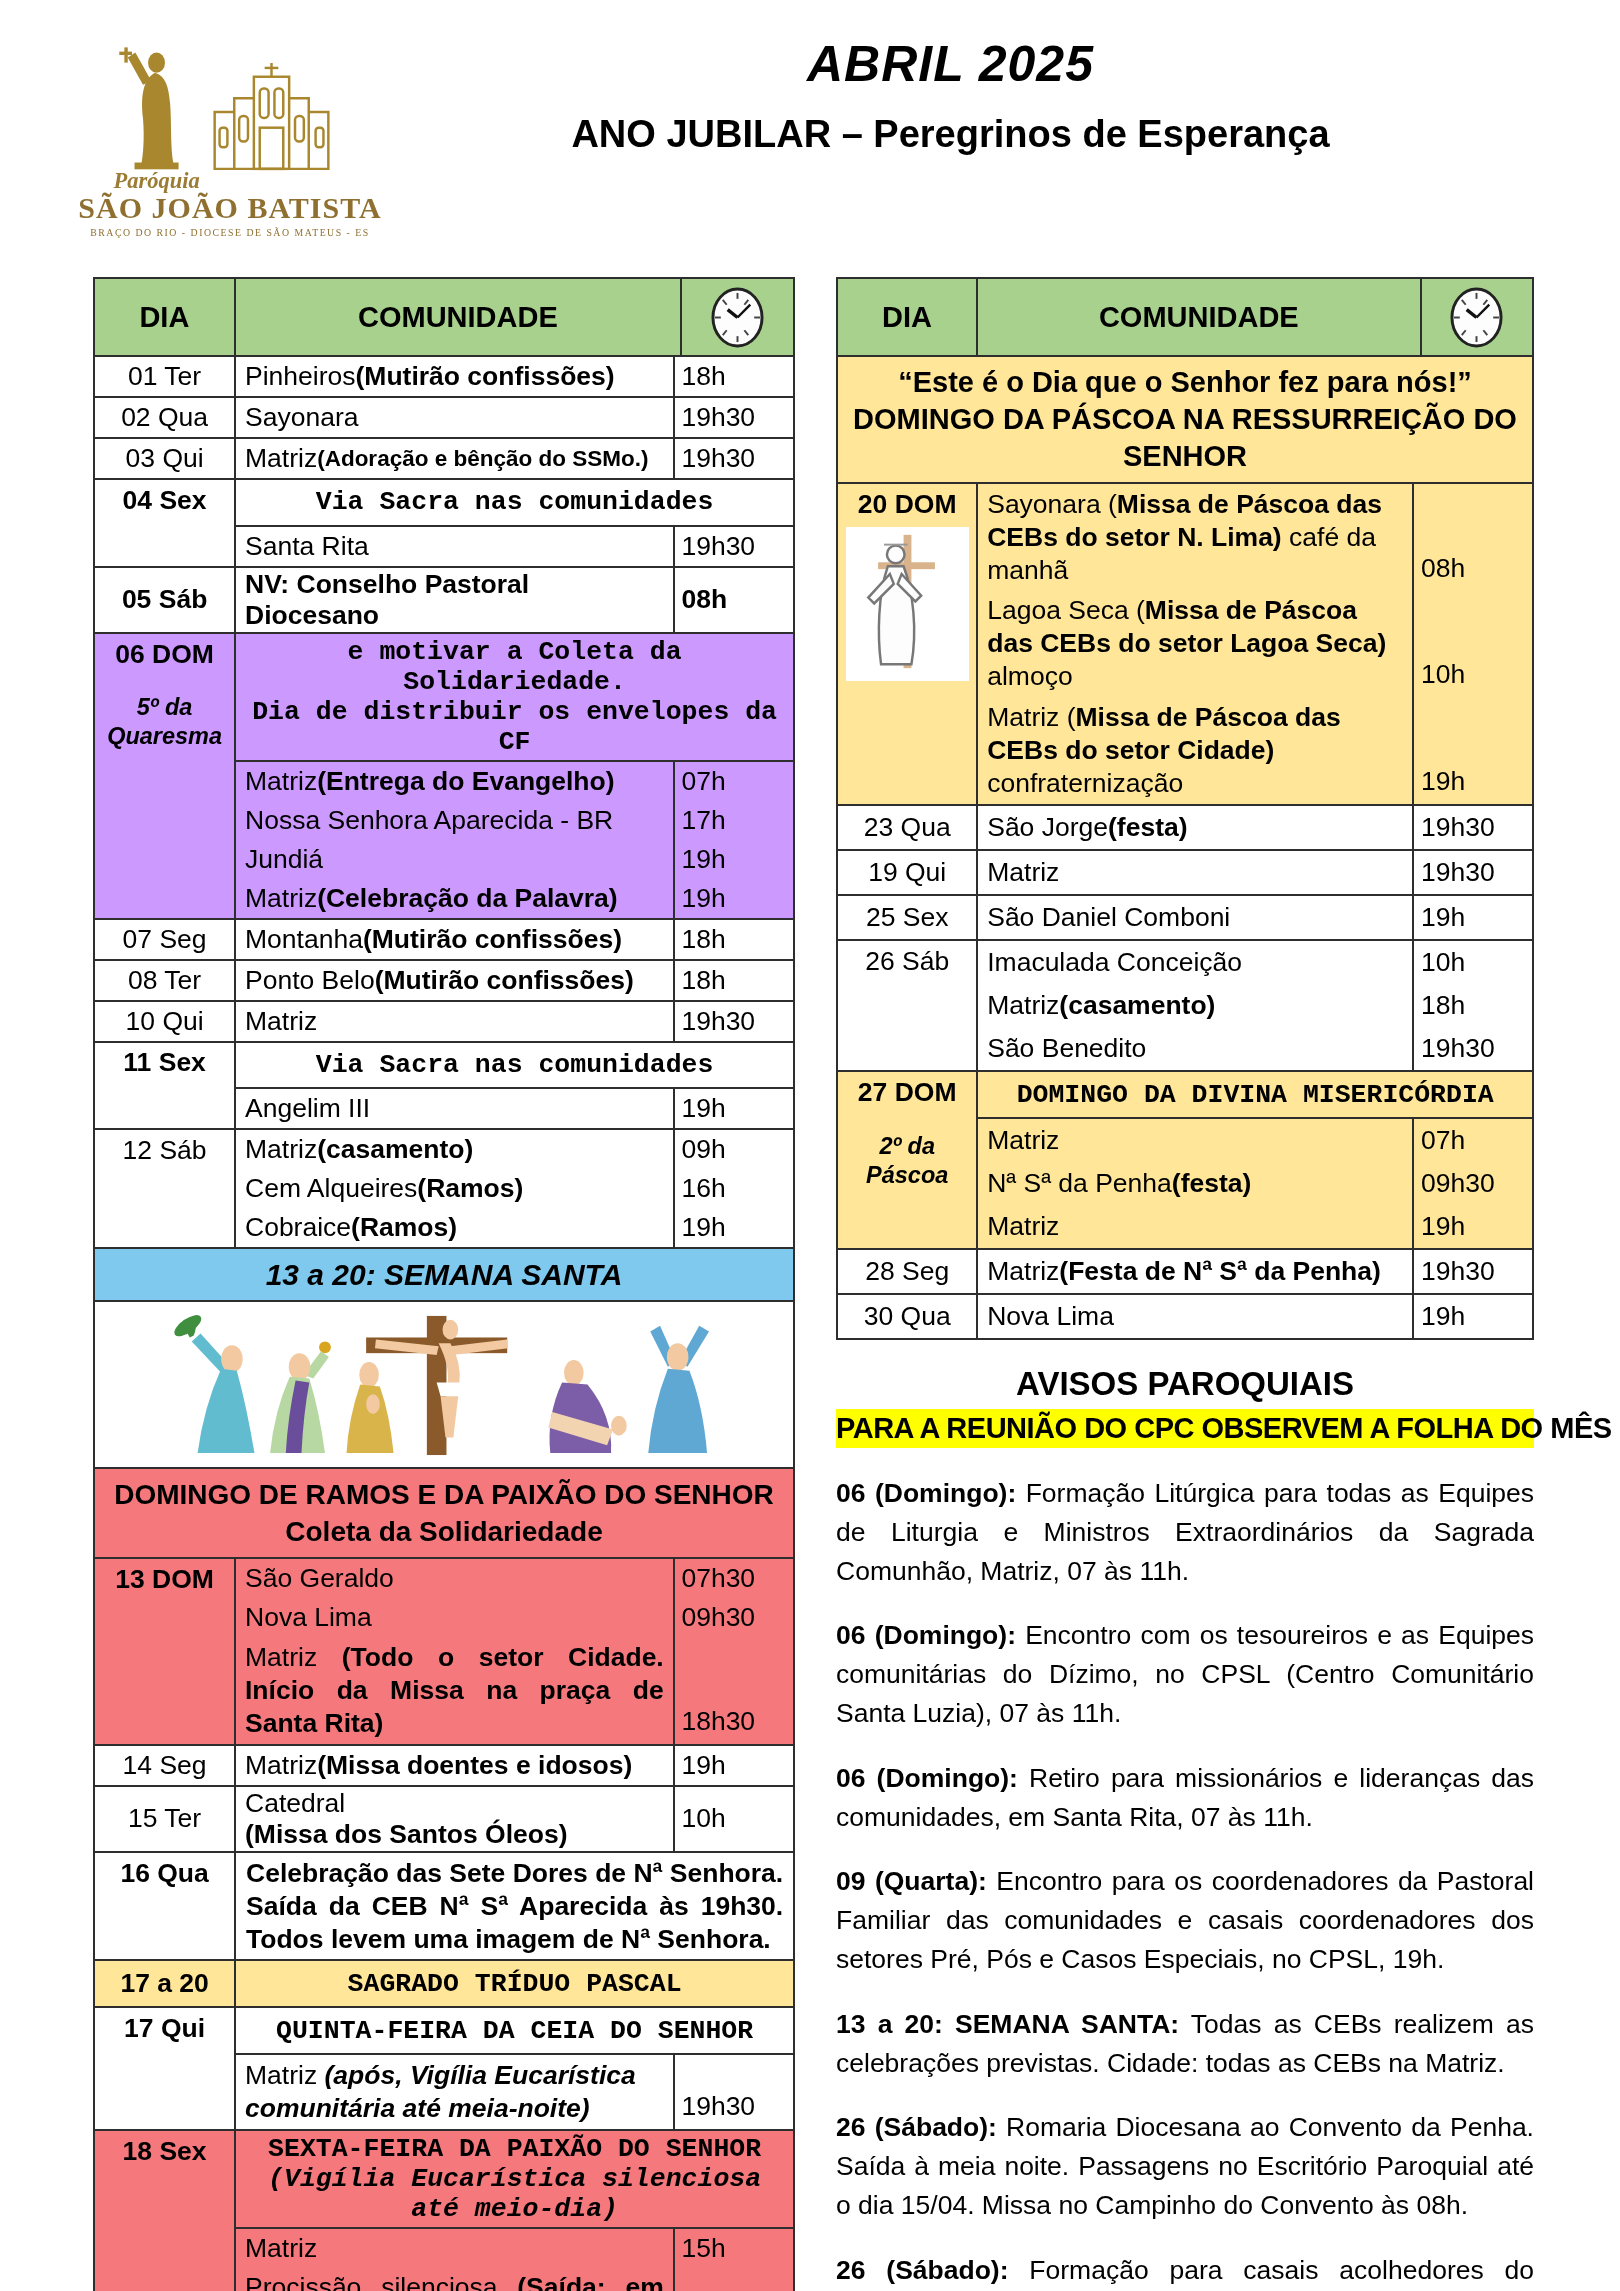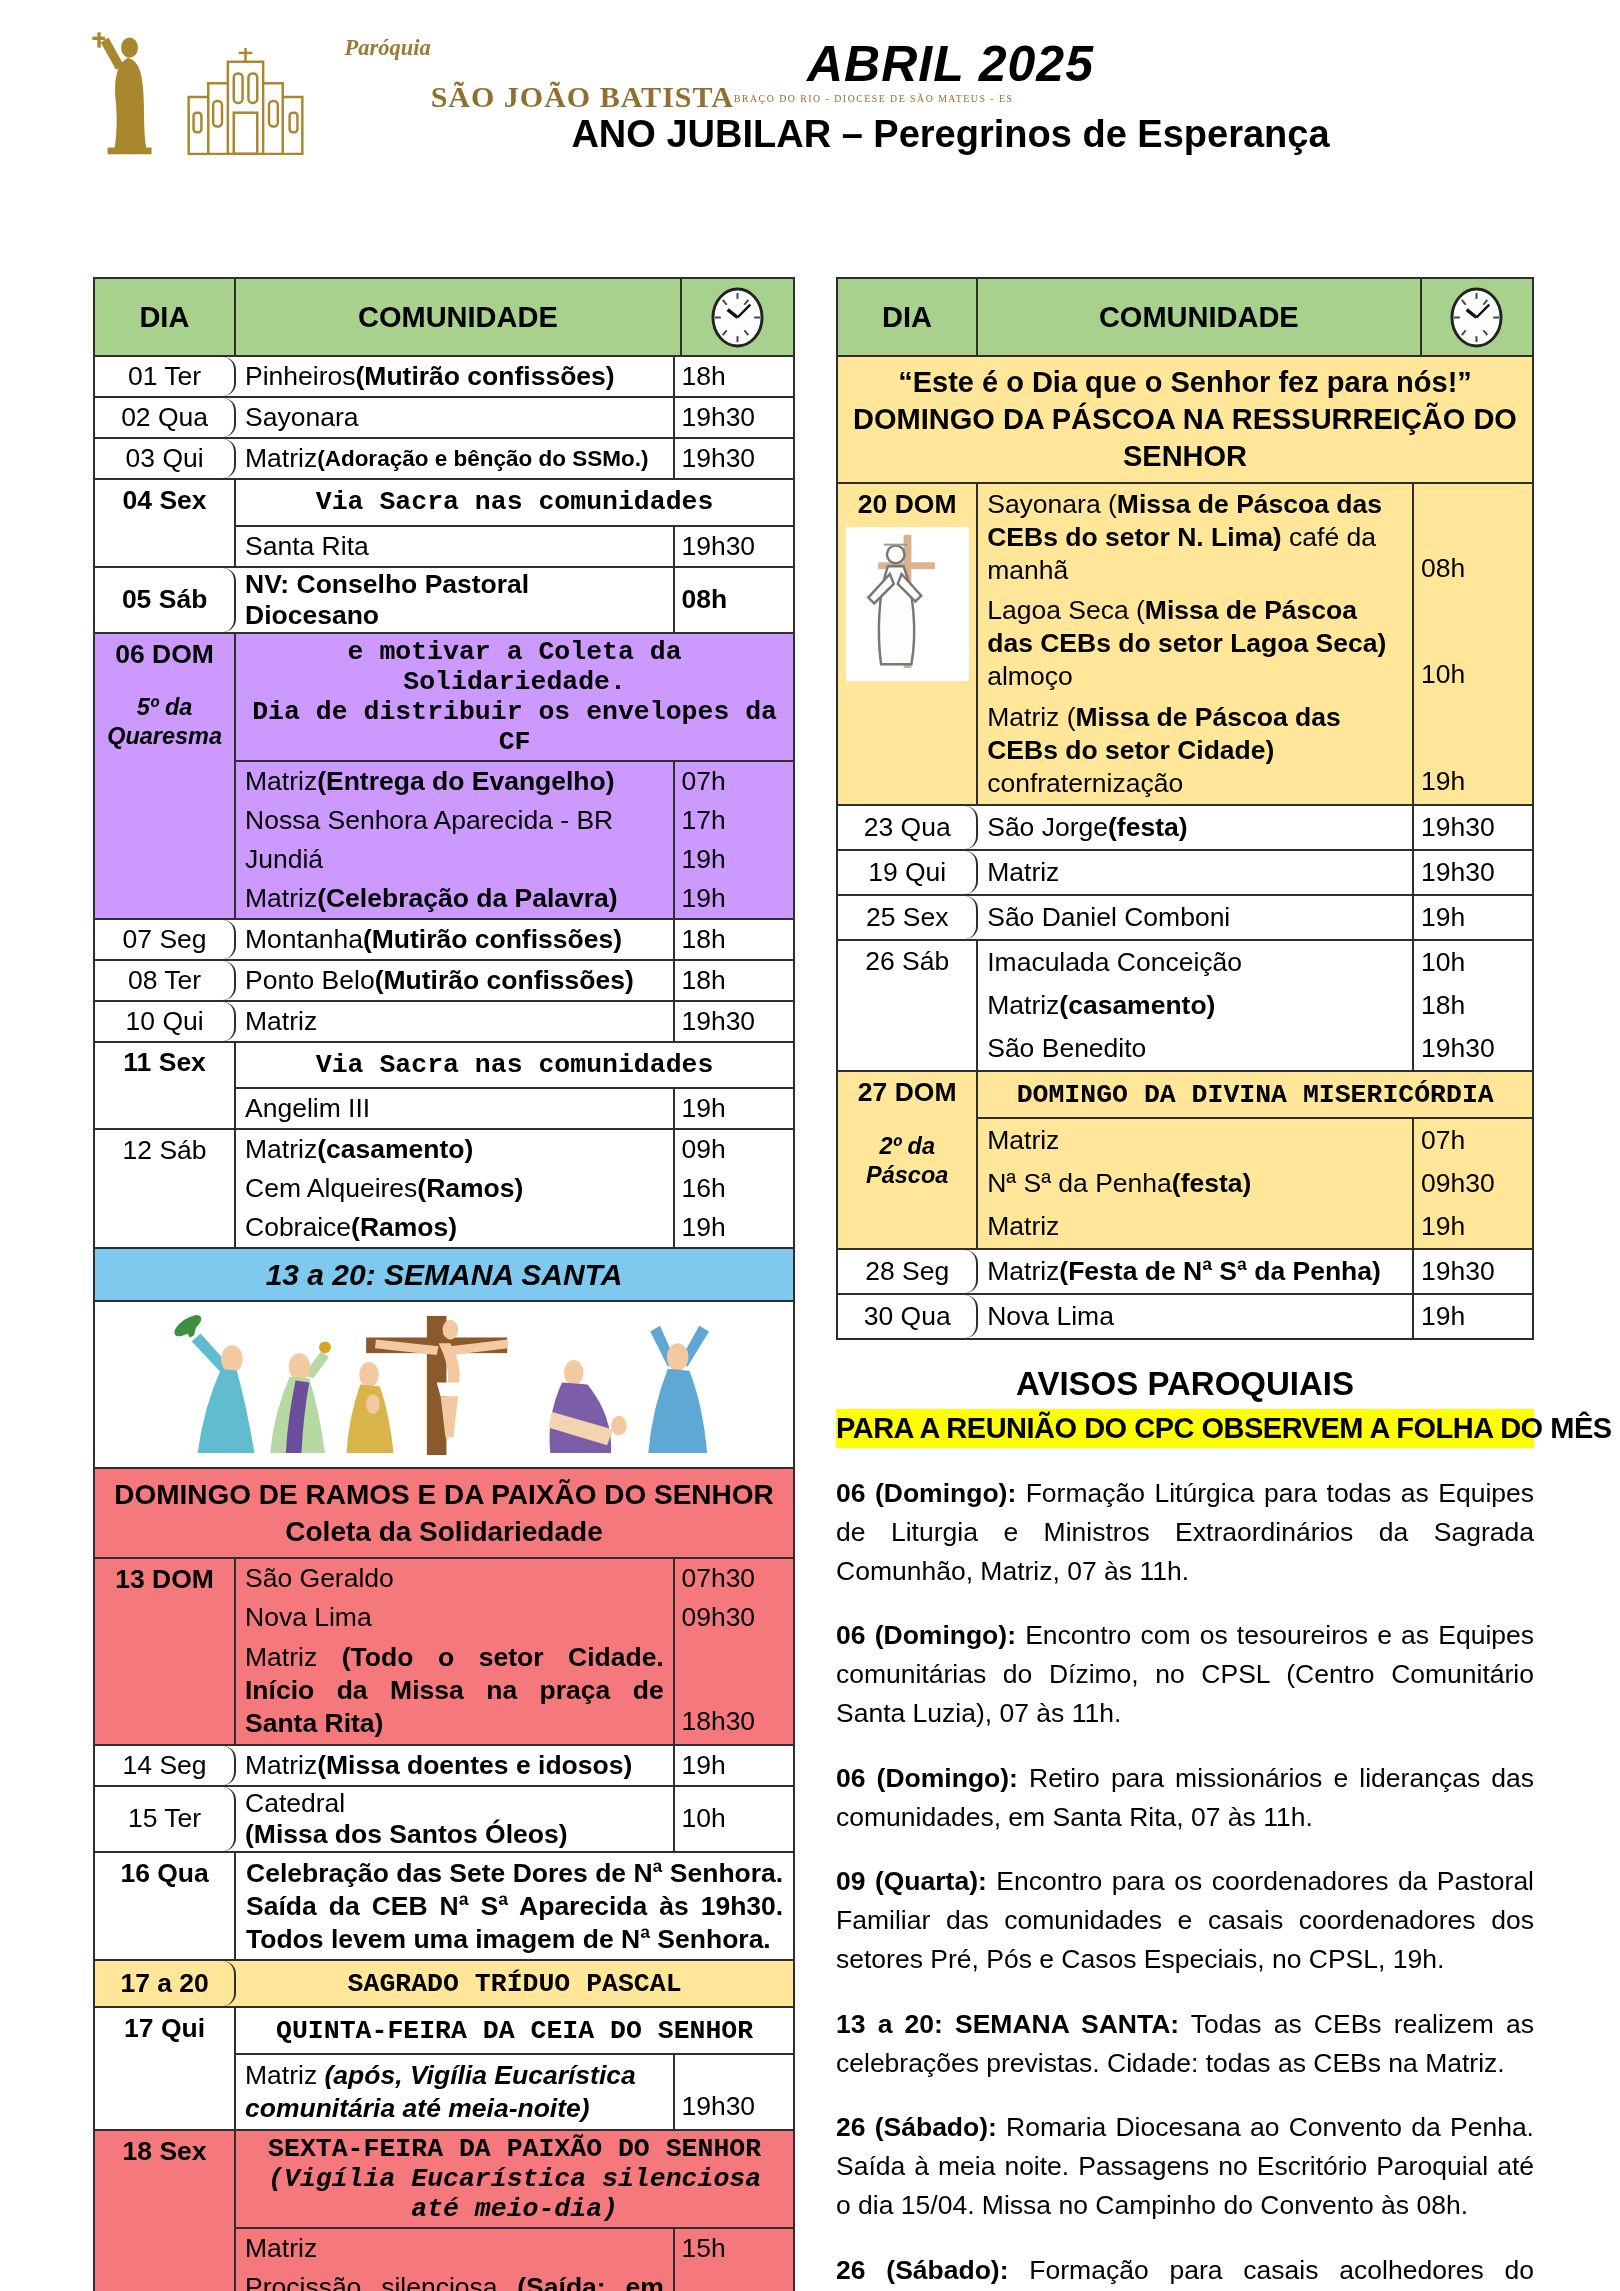--- a/index.html
+++ b/index.html
@@ -3,39 +3,39 @@
 <meta charset="utf-8">
 <style>
   :root{
     --bd:#2e2e2e;
     --green:#A9D18E; --purple:#CC99FF; --salmon:#F4787C; --gold:#FFE699; --sky:#7EC9ED;
   }
   html,body{margin:0;padding:0;background:#888;}
   .page{position:relative;width:1620px;height:2292px;background:#fff;overflow:hidden;
         font-family:"Liberation Sans",sans-serif;color:#000;}
   
-  .logo{position:absolute;left:88px;top:38px;width:284px;display:flex;flex-direction:row;align-items:center;}
+  .logo{position:absolute;left:88px;top:53px;width:284px;display:flex;flex-direction:column;align-items:center;}
   .logo-art{display:flex;align-items:flex-end;gap:5.9px;height:118px;}
   .logo-script{font-family:"Liberation Serif",serif;font-style:italic;font-weight:700;color:#9c7c35;font-size:22.5px;line-height:19.6px;align-self:flex-start;margin-left:25.5px;}
   .logo-name{font-family:"Liberation Serif",serif;font-weight:700;color:#8f7030;font-size:30px;letter-spacing:1px;white-space:nowrap;}
   .logo-sub{font-family:"Liberation Serif",serif;font-size:9.8px;color:#8f7030;letter-spacing:1.5px;margin-top:2.9px;white-space:nowrap;}
   .titles{position:absolute;left:372px;top:35px;width:1157px;text-align:center;}
   .title{font-size:50px;font-weight:800;letter-spacing:1px;font-style:italic;}
   .subtitle{font-size:38px;font-weight:700;margin-top:19.6px;}
   
   .tbl{position:absolute;top:277px;left:93px;width:698px;border:2.9px solid var(--bd);background:#fff;font-size:26.5px;}
   .rcol{position:absolute;top:277px;left:836px;width:698px;}
   .tbl2{border:2.9px solid var(--bd);background:#fff;font-size:26.5px;}
   .thead{display:flex;background:var(--green);min-height:76px;}
   .hday{width:20%;border-right:2px solid var(--bd);display:flex;align-items:center;justify-content:center;font-weight:700;font-size:29px;}
   .hcom{width:64%;display:flex;align-items:center;justify-content:center;font-weight:700;font-size:29px;}
   .hclk{width:16%;border-left:2px solid var(--bd);display:flex;align-items:center;justify-content:center;}
   .blk{display:flex;border-top:2px solid var(--bd);}
   .dc{width:20%;border-right:2px solid var(--bd);text-align:center;padding-top:4.9px;}
-  .dc.vc{display:flex;align-items:center;justify-content:center;padding-top:0;border-radius:13px;}
+  .dc.vc{display:flex;align-items:center;justify-content:center;padding-top:0;}
   .bd{width:80%;display:flex;flex-direction:column;}
   .sub{display:flex;min-height:39px;}
   .sub .c{width:80%;padding:1px 8.8px;display:flex;align-items:center;flex-wrap:wrap;}
   .sub .t{width:20%;border-left:2px solid var(--bd);padding:1px 6.9px;display:flex;align-items:center;}
   .sub.ml .c{display:block;padding:3.9px 8.8px;line-height:33px;}
   .sub.ml .t{align-items:flex-end;padding-bottom:6.9px;}
   .sub.full .c{width:100%;display:block;line-height:33px;padding:3.9px 9.8px;}
   .hd{min-height:39px;font-weight:700;display:flex;flex-direction:column;justify-content:center;text-align:center;border-bottom:2px solid var(--bd);padding:2.9px 5.9px;font-family:Liberation Mono, monospace;}
   .hd.nb{border-bottom:none;}
   .jst{text-align:justify;}

